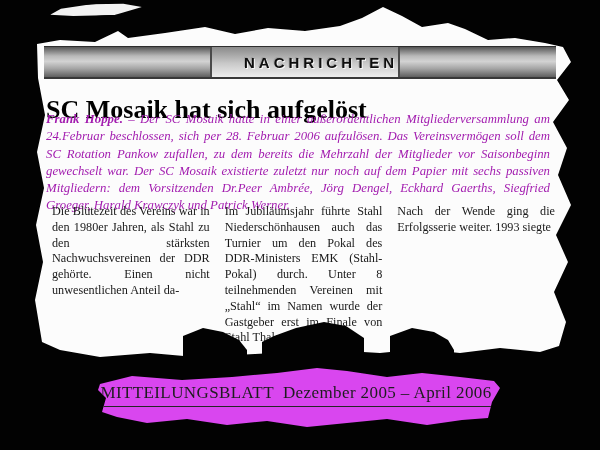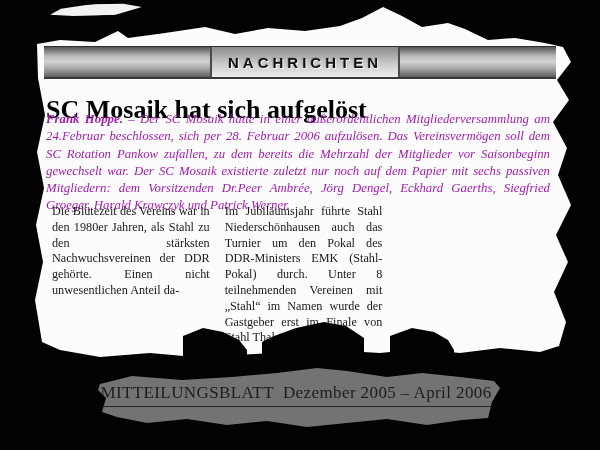--- a/index.html
+++ b/index.html
@@ -30,21 +30,21 @@
   }
   .banner{
     position:absolute;left:14px;top:43px;width:512px;height:30px;
     background:linear-gradient(180deg,#555 0%,#b9b9b9 30%,#d3d3d3 48%,#a5a5a5 72%,#5f5f5f 100%);
     border-top:1px solid #2e2e2e;border-bottom:2px solid #383838;
   }
   .banner-plate{
     position:absolute;left:166px;top:0;width:186px;height:30px;
     background:linear-gradient(180deg,#8a8a8a 0%,#c9c9c9 55%,#ededed 100%);
     border-left:2px solid #4a4a4a;border-right:2px solid #4a4a4a;
-    display:flex;align-items:center;justify-content:center;
+    display:flex;align-items:center;justify-content:flex-end;
   }
   .banner-plate span{
     font-family:"Liberation Sans", sans-serif;
     font-weight:700;font-size:15px;letter-spacing:4px;color:#0f0f0f;
     text-shadow:1px 1px 0 rgba(255,255,255,.85), -1px -1px 0 rgba(140,140,140,.45);
   }
   .headline{
     position:absolute;top:76px;left:0;width:100%;margin:16px;
     text-align:left;font-weight:700;font-size:26px;color:#000000;
     font-family:"Liberation Serif", serif;
@@ -70,21 +70,21 @@
   .frag-right{text-align:right !important;}
   .tear{position:absolute;background:#020202;z-index:2;}
   .tear-a{left:183px;top:320px;width:64px;height:42px;
     clip-path:polygon(0px 16px,20px 8px,40px 12px,56px 20px,64px 30px,64px 42px,0px 42px);}
   .tear-b{left:262px;top:314px;width:102px;height:48px;
     clip-path:polygon(0px 28px,12px 22px,34px 14px,62px 8px,84px 12px,102px 24px,102px 48px,0px 48px);}
   .tear-c{left:390px;top:326px;width:64px;height:32px;
     clip-path:polygon(0px 10px,22px 2px,44px 6px,58px 14px,64px 24px,64px 32px,0px 32px);}
   .footer-strip{
     position:absolute;left:92px;top:368px;width:408px;height:60px;
-    background:#737373;z-index:1;
+    background:#d946ef;z-index:1;
     clip-path:polygon(8px 16px,40px 8px,90px 12px,140px 9px,185px 5px,225px 0px,
       255px 3px,295px 9px,330px 5px,368px 9px,402px 13px,408px 20px,400px 34px,
       396px 50px,370px 52px,335px 57px,295px 51px,255px 55px,215px 59px,175px 53px,
       135px 57px,95px 51px,55px 55px,25px 49px,10px 44px,14px 30px,6px 22px);
   }
   .footer-line{margin-top:15px;text-align:center;}
   .footer-underline{
     display:inline-block;border-bottom:1.5px solid #262626;padding:0 6px 3px 6px;
     font-size:17px;color:#1d1d1d;letter-spacing:.4px;white-space:nowrap;
   }
@@ -108,20 +108,21 @@
 
   <div class="cols">
     <div class="col">
       <p class="nogap">Die Blütezeit des Vereins war in den 1980er Jahren, als Stahl zu den stärksten Nachwuchsvereinen der DDR gehörte. Einen nicht unwesentlichen Anteil da-</p>
     </div>
     <div class="col">
       <p>Im Jubiläumsjahr führte Stahl Niederschönhausen auch das Turnier um den Pokal des DDR-Ministers EMK (Stahl-Pokal) durch. Unter 8 teilnehmenden Vereinen mit „Stahl“ im Namen wurde der Gastgeber erst im Finale von Stahl Thale gestoppt.</p>
       <p class="frag frag-indent">198</p>
     </div>
     <div class="col">
+      <p class="nogap">Nach der Wende ging die Erfolgsserie weiter. 1993 siegte</p>
     </div>
   </div>
 </div>
 
 <div class="tear tear-a"></div>
 <div class="tear tear-b"></div>
 <div class="tear tear-c"></div>
 
 <div class="footer-strip">
   <div class="footer-line">

